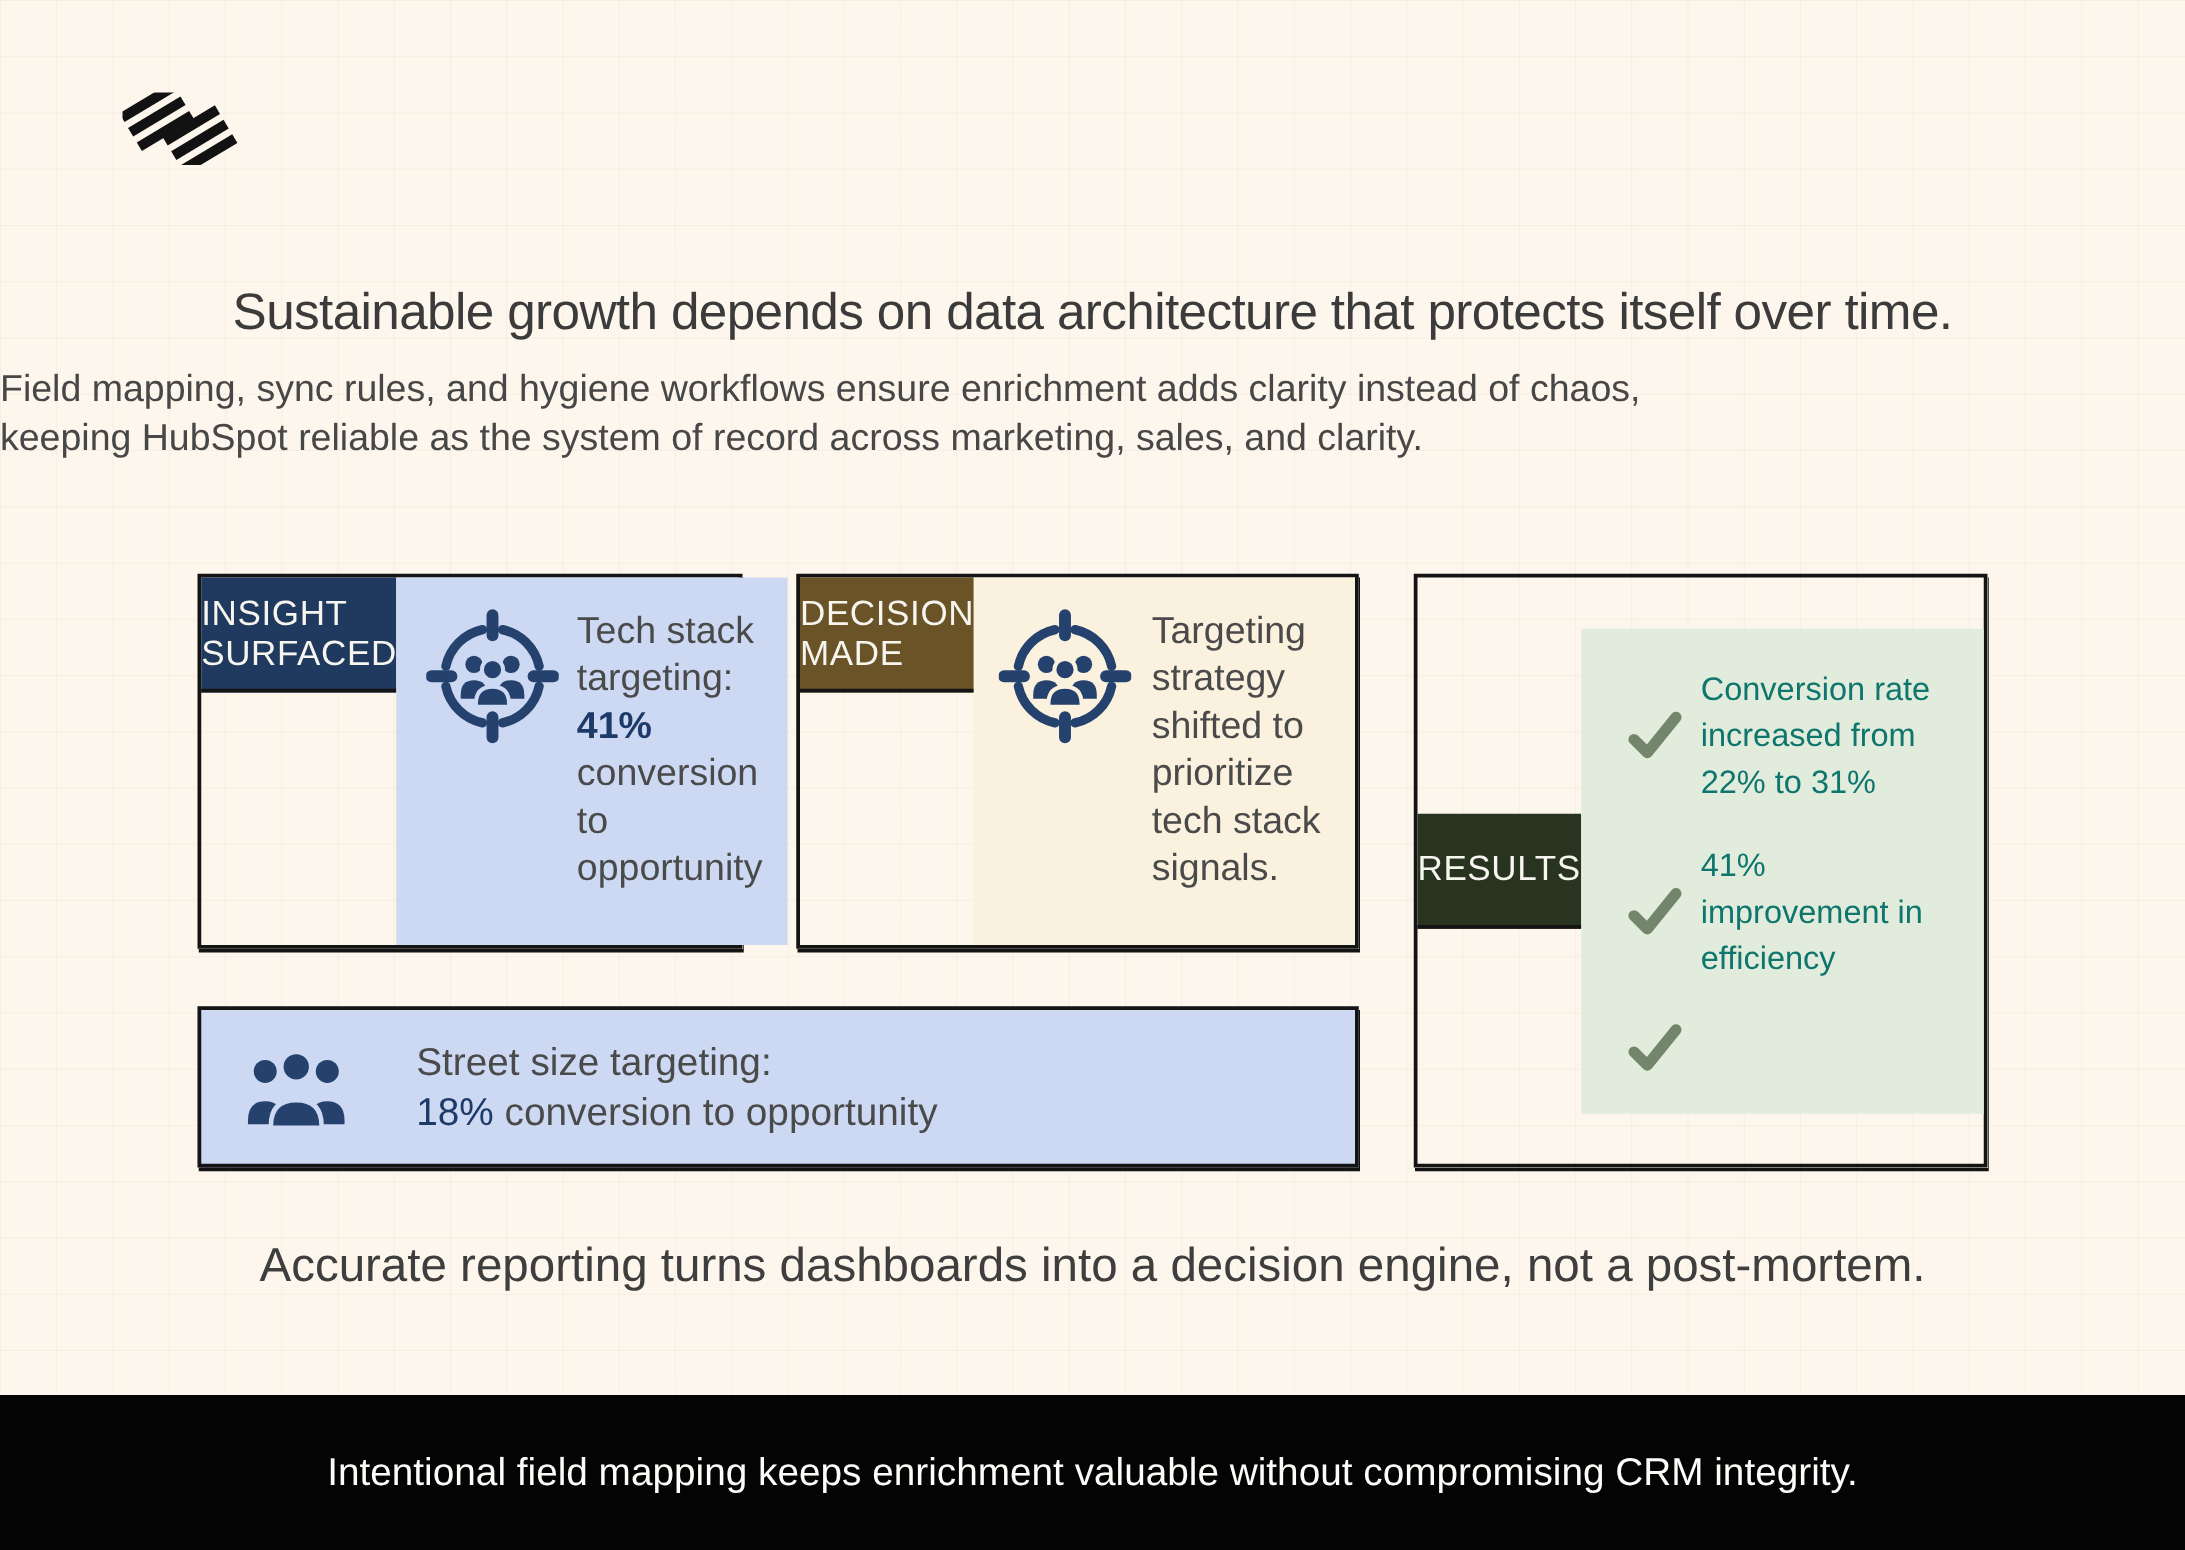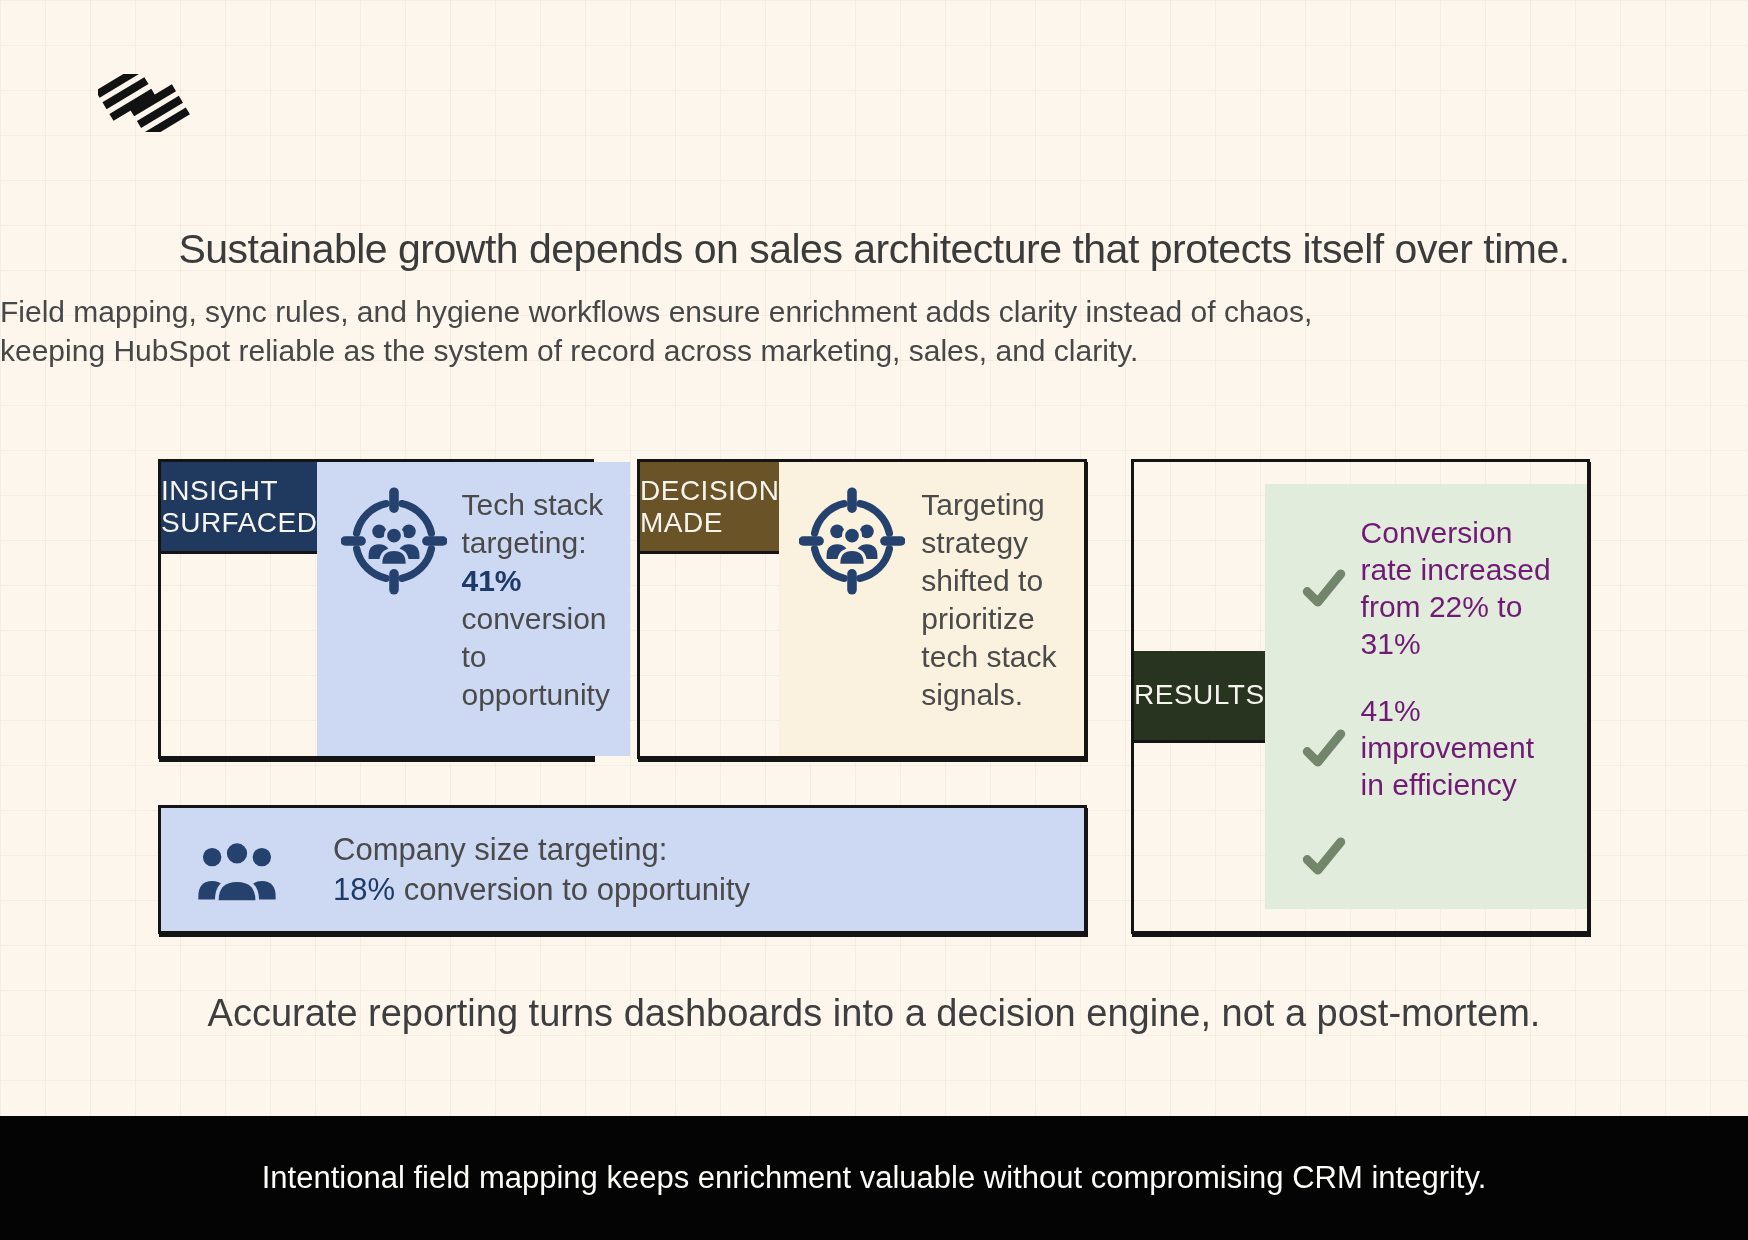--- a/index.html
+++ b/index.html
@@ -53,21 +53,21 @@
   #card-results{left:1131px;top:459px;width:459px;height:475px;align-items:center;}
   #card-results .card-header{background:#293420;}
   #card-results .card-body{background:#e2ecdc;flex-direction:column;padding:30px 24px 0 36px;}
   .body-text{font-size:30px;line-height:38px;color:#4a4a4a;padding-top:2px;}
   .hl-bold{font-weight:700;color:#1d3a69;}
   .hl{color:#1d3a69;}
   .target-icon{flex:0 0 106px;width:106px;height:110px;margin-top:2px;}
   
   .result-item{display:flex;align-items:center;gap:14px;margin-bottom:30px;}
   .result-item svg{flex:0 0 46px;}
-  .result-text{font-size:30px;line-height:37px;color:#701a75;}
+  .result-text{font-size:26px;line-height:37px;color:#0f766e;}
   
   #card-company{left:158px;top:805px;width:929px;height:129px;flex-direction:row;background:#cdd9f3;align-items:center;padding:0 0 0 30px;}
   .group-icon{flex:0 0 92px;width:92px;height:88px;margin-right:50px;}
   .wide-text{font-size:31px;line-height:40px;color:#4a4a4a;}
   
   .caption{
     position:absolute;left:0;top:992px;width:100%;
     text-align:center;font-size:38px;color:#3e3e3e;
   }
   .footer{
@@ -93,21 +93,21 @@
           <g transform="translate(26,13) rotate(-31 17 13)">
             <rect x="0" y="1" width="34" height="5.6"></rect>
             <rect x="0" y="10.4" width="34" height="5.6"></rect>
             <rect x="0" y="19.8" width="34" height="5.6"></rect>
           </g>
         </g>
       </svg>
     </span>
   </div>
 
-  <div class="headline">Sustainable growth depends on sales architecture that protects itself over time.</div>
+  <div class="headline">Sustainable growth depends on data architecture that protects itself over time.</div>
   <div class="subheadline">
     <div>Field mapping, sync rules, and hygiene workflows ensure enrichment adds clarity instead of chaos,</div>
     <div>keeping HubSpot reliable as the system of record across marketing, sales, and clarity.</div>
   </div>
 
   <div class="card" id="card-insight">
     <div class="card-header">INSIGHT SURFACED</div>
     <div class="card-body">
       <span class="target-icon">
         <svg width="106" height="110" viewBox="0 0 100 100">
@@ -196,21 +196,21 @@
           <circle cx="23" cy="31" r="10"></circle>
           <path d="M8 74 q0 -17 15 -17 q15 0 15 17 v3 H8 z"></path>
           <circle cx="77" cy="31" r="10"></circle>
           <path d="M62 74 q0 -17 15 -17 q15 0 15 17 v3 H62 z"></path>
           <circle cx="50" cy="27" r="13" stroke="#cdd9f3" stroke-width="4"></circle>
           <path d="M28 78 q0 -22 22 -22 q22 0 22 22 v2 H28 z" stroke="#cdd9f3" stroke-width="4"></path>
         </g>
       </svg>
     </span>
     <div class="wide-text">
-      <div>Company size targeting:</div>
+      <div>Street size targeting:</div>
       <div>
         <span class="hl">18%</span><span> conversion to opportunity</span>
       </div>
     </div>
   </div>
 
   <div class="caption">Accurate reporting turns dashboards into a decision engine, not a post-mortem.</div>
 
   <div class="footer">
     <div class="footer-text">Intentional field mapping keeps enrichment valuable without compromising CRM integrity.</div>

